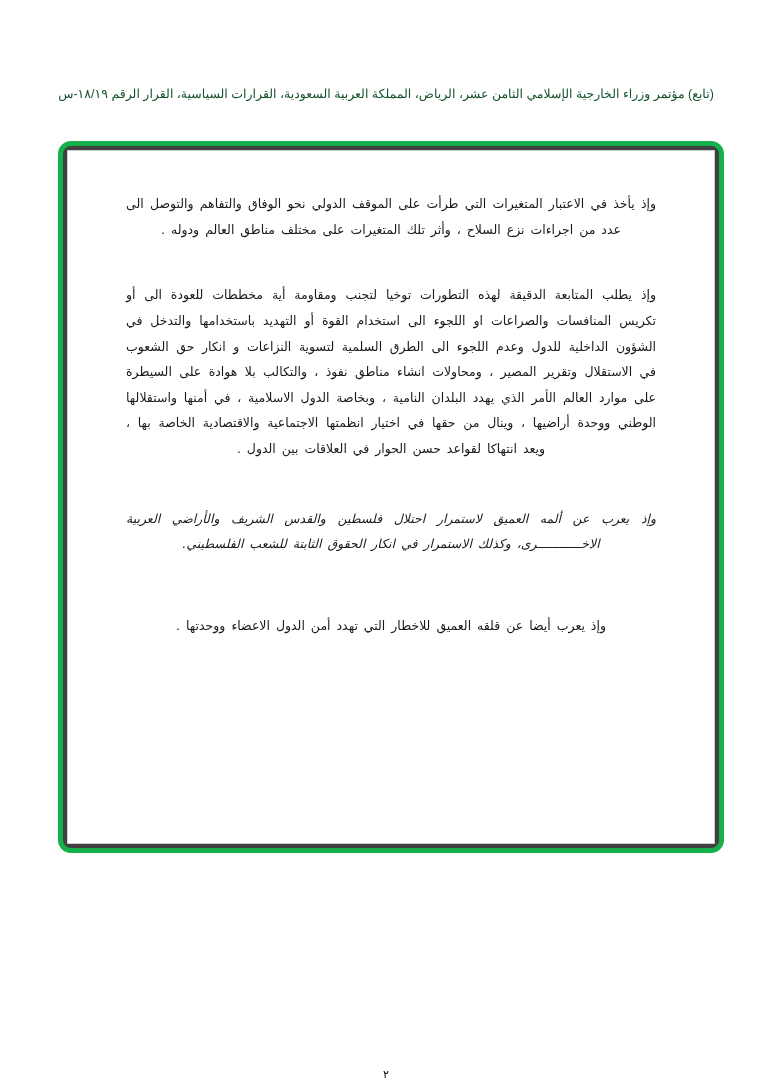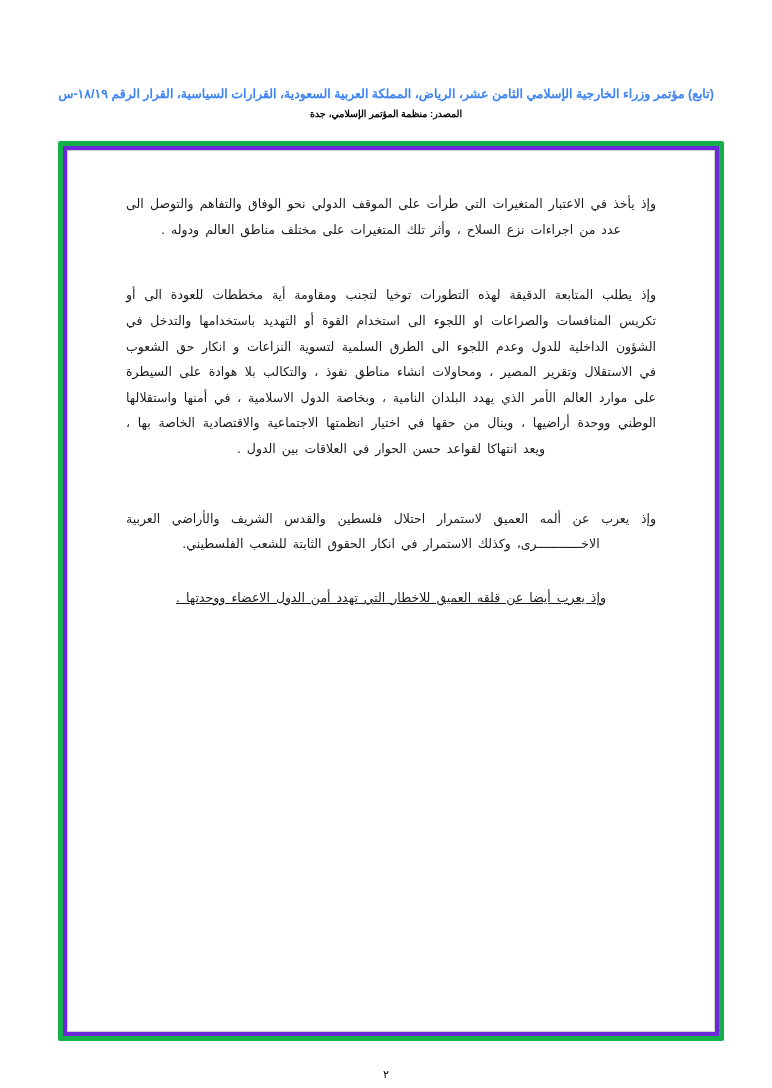--- a/index.html
+++ b/index.html
@@ -25,44 +25,44 @@
   
   .header {
     position: absolute;
     top: 86px;
     right: 40px;
     left: 40px;
     text-align: center;
   }
   .header-title {
     font-size: 12.5px;
-    font-weight: bold;
+    font-weight: normal;
     letter-spacing: -0.2px;
     line-height: 1.35;
-    color: #3b82f6;
+    color: #14532d;
     white-space: nowrap;
   }
   .header-source {
     margin-top: 5px;
     font-size: 9.5px;
     font-weight: bold;
     color: #000;
     letter-spacing: -0.1px;
   }
 
   
   .frame {
     position: absolute;
     top: 141px;
     right: 48px;
     left: 58px;
-    height: 900px;
+    height: 712px;
     border: 5px solid #14b14a;
-    border-radius: 2px;
-    background: #6d28d9;
+    border-radius: 13px;
+    background: #404040;
     box-sizing: border-box;
   }
   .frame-inner {
     position: absolute;
     top: 4px;
     right: 4px;
     left: 4px;
     bottom: 4px;
     border: 1px solid #cfcfcf;
     box-sizing: border-box;
@@ -89,22 +89,22 @@
     font-family: "DejaVu Sans", sans-serif;
   }
   .para.small {
     font-size: 11px;
     line-height: 1.95;
     letter-spacing: 0.2px;
   }
 
   .p1 { margin-top: 6px; }
   .p2 { margin-top: 40px; }
-  .p3 { margin-top: 44px; }
-  .p4 { margin-top: 28px; text-decoration: underline; }
+  .p3 { margin-top: 44px; font-style: italic; }
+  .p4 { margin-top: 56px; }
   .p5 { margin-top: 34px; }
 
   
   .footer {
     position: absolute;
     top: 1068px;
     left: 0;
     right: 0;
     text-align: center;
     font-size: 11px;
@@ -112,21 +112,20 @@
     color: #000;
   }
 </style>
 </head>
 <body>
 
 <div class="page">
 
   <div class="header">
     <div class="header-title">(تابع)  مؤتمر وزراء الخارجية الإسلامي الثامن عشر، الرياض، المملكة العربية السعودية، القرارات السياسية، القرار الرقم ١٨/١٩-س</div>
-    <div class="header-source">المصدر:  منظمة المؤتمر الإسلامي، جدة</div>
   </div>
 
   <div class="frame">
     <div class="frame-inner">
       <div class="doc-body">
 
         <div class="para p1">وإذ يأخذ في الاعتبار المتغيرات التي طرأت على الموقف الدولي نحو الوفاق والتفاهم والتوصل الى عدد من اجراءات نزع السلاح ، وأثر تلك المتغيرات على مختلف مناطق العالم ودوله .</div>
 
         <div class="para p2">وإذ يطلب المتابعة الدقيقة لهذه التطورات توخيا لتجنب ومقاومة أية مخططات للعودة الى أو تكريس المنافسات والصراعات او اللجوء الى استخدام القوة أو التهديد باستخدامها والتدخل في الشؤون الداخلية للدول وعدم اللجوء الى الطرق السلمية لتسوية النزاعات و انكار حق الشعوب في الاستقلال وتقرير المصير ، ومحاولات انشاء مناطق نفوذ ، والتكالب بلا هوادة على السيطرة على موارد العالم الأمر الذي يهدد البلدان النامية ، وبخاصة الدول الاسلامية ، في أمنها واستقلالها الوطني ووحدة أراضيها ، وينال من حقها في اختيار انظمتها الاجتماعية والاقتصادية الخاصة بها ، ويعد انتهاكا لقواعد حسن الحوار في العلاقات بين الدول .</div>
 

